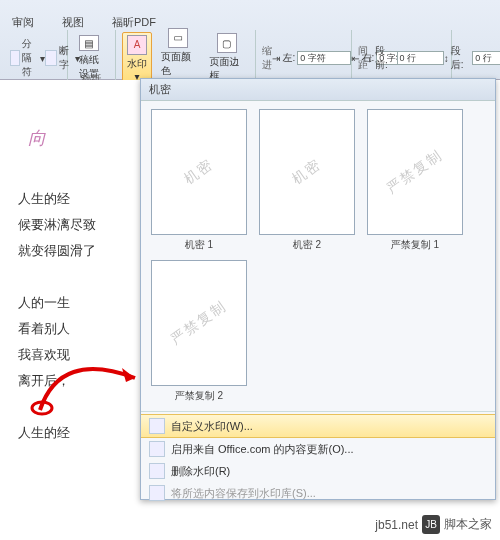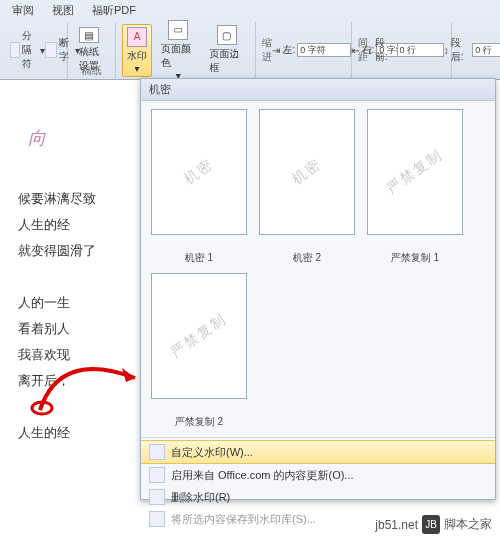--- a/index.html
+++ b/index.html
@@ -1,37 +1,37 @@
 <!DOCTYPE html>
 <html><head>
 <meta charset="utf-8">
 <style>
 *{margin:0;padding:0;box-sizing:border-box;font-family:"Microsoft YaHei",SimSun,sans-serif}
 body{width:500px;height:540px;background:#fff;overflow:hidden;position:relative;font-size:11px}
 .ribbon{background:linear-gradient(#e8eef7,#dde5f0);border-bottom:1px solid #aab;height:80px;position:relative}
-.tabs{height:20px;display:flex;gap:10px;padding:2px 8px;color:#444;font-size:11px}
+.tabs{height:20px;display:flex;gap:20px;padding:14px 8px;color:#444;font-size:11px}
 .tab{padding:1px 4px}
 .groups{display:flex;height:60px;padding:2px 4px}
 .group{border-right:1px solid #bcc;padding:2px 6px;display:flex;flex-direction:row;position:relative}
 .group-row{display:flex;gap:4px;align-items:center}
 .group-label{position:absolute;bottom:0;left:0;right:0;text-align:center;font-size:10px;color:#666}
 .btn{display:flex;flex-direction:column;align-items:center;padding:2px 4px;border:1px solid transparent;border-radius:2px;font-size:10px;color:#333}
 .btn.active{background:linear-gradient(#fff3c8,#ffdd7a);border-color:#e8a33d}
 .btn-icon{width:20px;height:20px;background:#fff;border:1px solid #99a;margin-bottom:2px;display:flex;align-items:center;justify-content:center;font-size:10px}
 .small-line{font-size:10px;color:#444;display:flex;align-items:center;gap:2px;margin:1px 0}
 .spin{width:54px;height:14px;border:1px solid #9aa;background:#fff;font-size:9px;padding:0 2px;display:inline-block}
 .doc-area{position:absolute;left:0;top:80px;width:150px;bottom:0;background:#fff;padding:20px 6px 6px 18px;color:#333;font-size:13px;line-height:2}
 .doc-area .title{color:#c97fb5;font-size:18px;font-style:italic;margin:20px 0 30px 10px}
 .gallery{position:absolute;left:140px;top:78px;right:4px;bottom:40px;background:#f5f7fa;border:1px solid #9fb4cc;box-shadow:0 2px 6px rgba(0,0,0,.3)}
 .gallery-hdr{background:linear-gradient(#e4ecf5,#d5dfec);padding:3px 8px;font-size:11px;color:#444;border-bottom:1px solid #bcc}
 .thumbs{display:flex;flex-wrap:wrap;gap:8px;padding:8px}
 .thumb{width:100px;text-align:center}
 .thumb-box{width:96px;height:126px;background:#fff;border:1px solid #9ab;margin:0 auto;display:flex;align-items:center;justify-content:center;position:relative}
 .wm{color:#ccc;font-size:14px;transform:rotate(-35deg);letter-spacing:2px}
-.thumb-label{font-size:10px;color:#444;margin-top:16px}
+.thumb-label{font-size:10px;color:#444;margin-top:3px}
 .menu{border-top:1px solid #cdd;padding:2px 0}
 .menu-item{display:flex;align-items:center;gap:6px;padding:3px 8px;font-size:11px;color:#333}
 .menu-item.hover{background:linear-gradient(#fff6d0,#ffe79a);border:1px solid #e8c15a;border-left:none;border-right:none}
 .menu-item.disabled{color:#999}
 .menu-icon{width:16px;height:16px;border:1px solid #bcd;background:#eef;display:inline-block}
 .arrow{position:absolute;left:30px;top:330px;width:120px;height:90px;pointer-events:none;z-index:10}
 .footer{position:absolute;right:8px;bottom:6px;font-size:12px;color:#555;display:flex;align-items:center;gap:4px}
 .footer-logo{width:18px;height:19px;border-radius:3px;background:#404040;color:#fff;display:flex;align-items:center;justify-content:center;font-size:10px}
 </style>
 </head>
@@ -99,22 +99,22 @@
           <span>段后:</span>
           <span class="spin">0 行</span>
         </div>
     </div>
   </div>
 </div>
 
 <div class="doc-area">
   <div class="title">向</div>
   <div id="doc-lines">
+      <div>人生的经</div>
       <div>候要淋漓尽致</div>
-      <div>人生的经</div>
       <div>就变得圆滑了</div>
       <div>&nbsp;</div>
       <div>人的一生</div>
       <div>看着别人</div>
       <div>我喜欢现</div>
       <div>离开后，</div>
       <div>&nbsp;</div>
       <div>人生的经</div>
     </div>
 </div>

